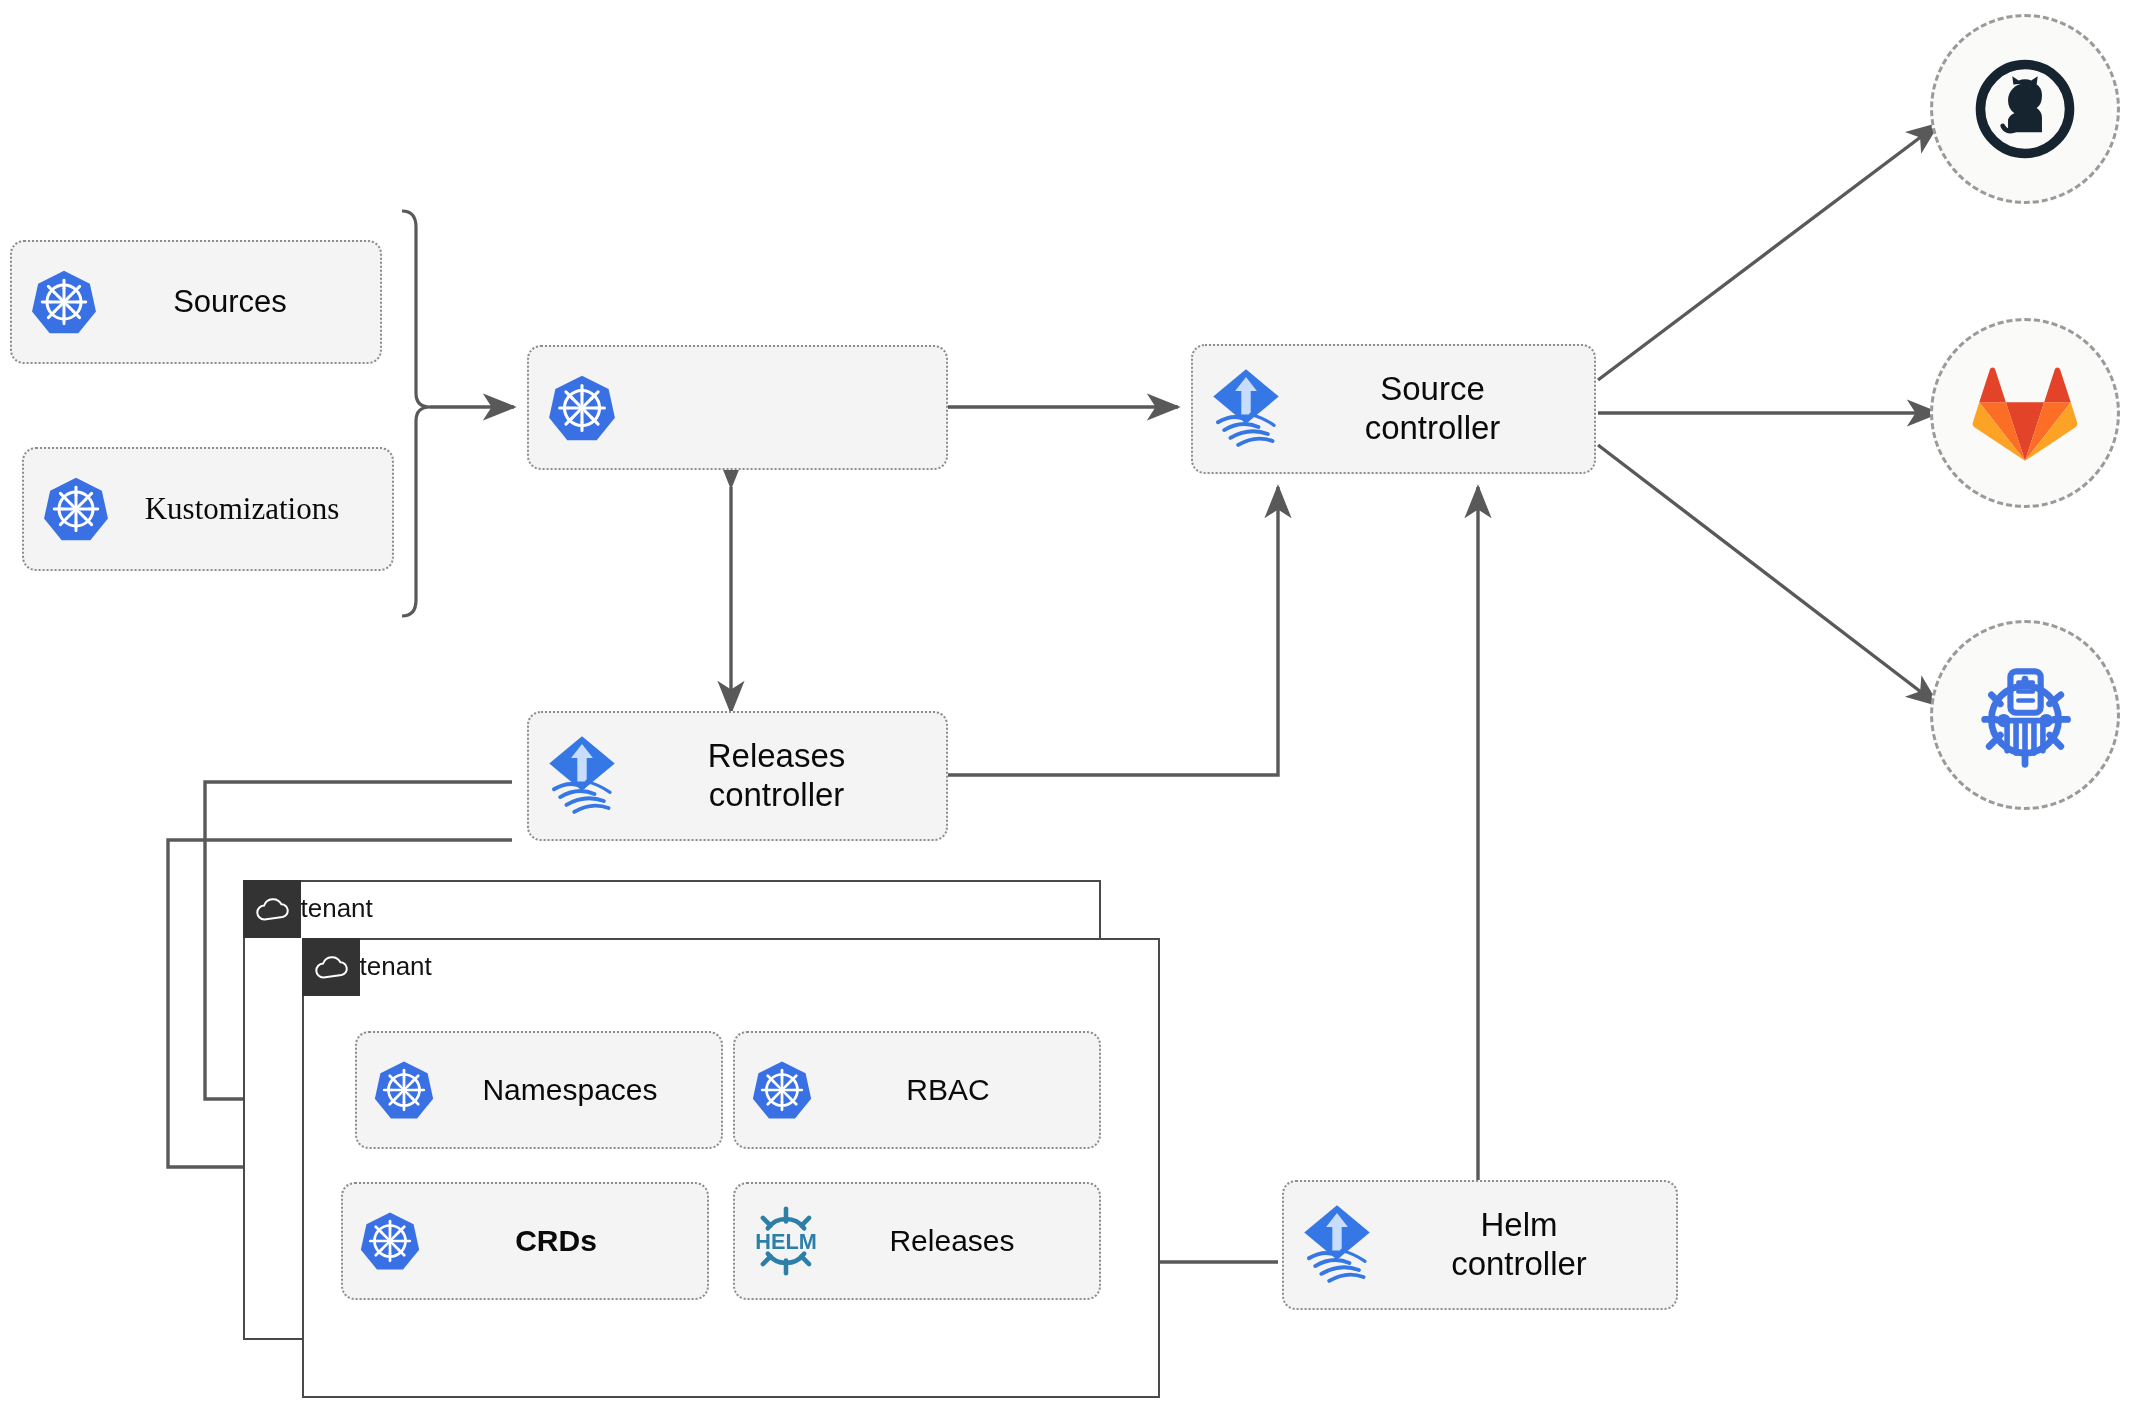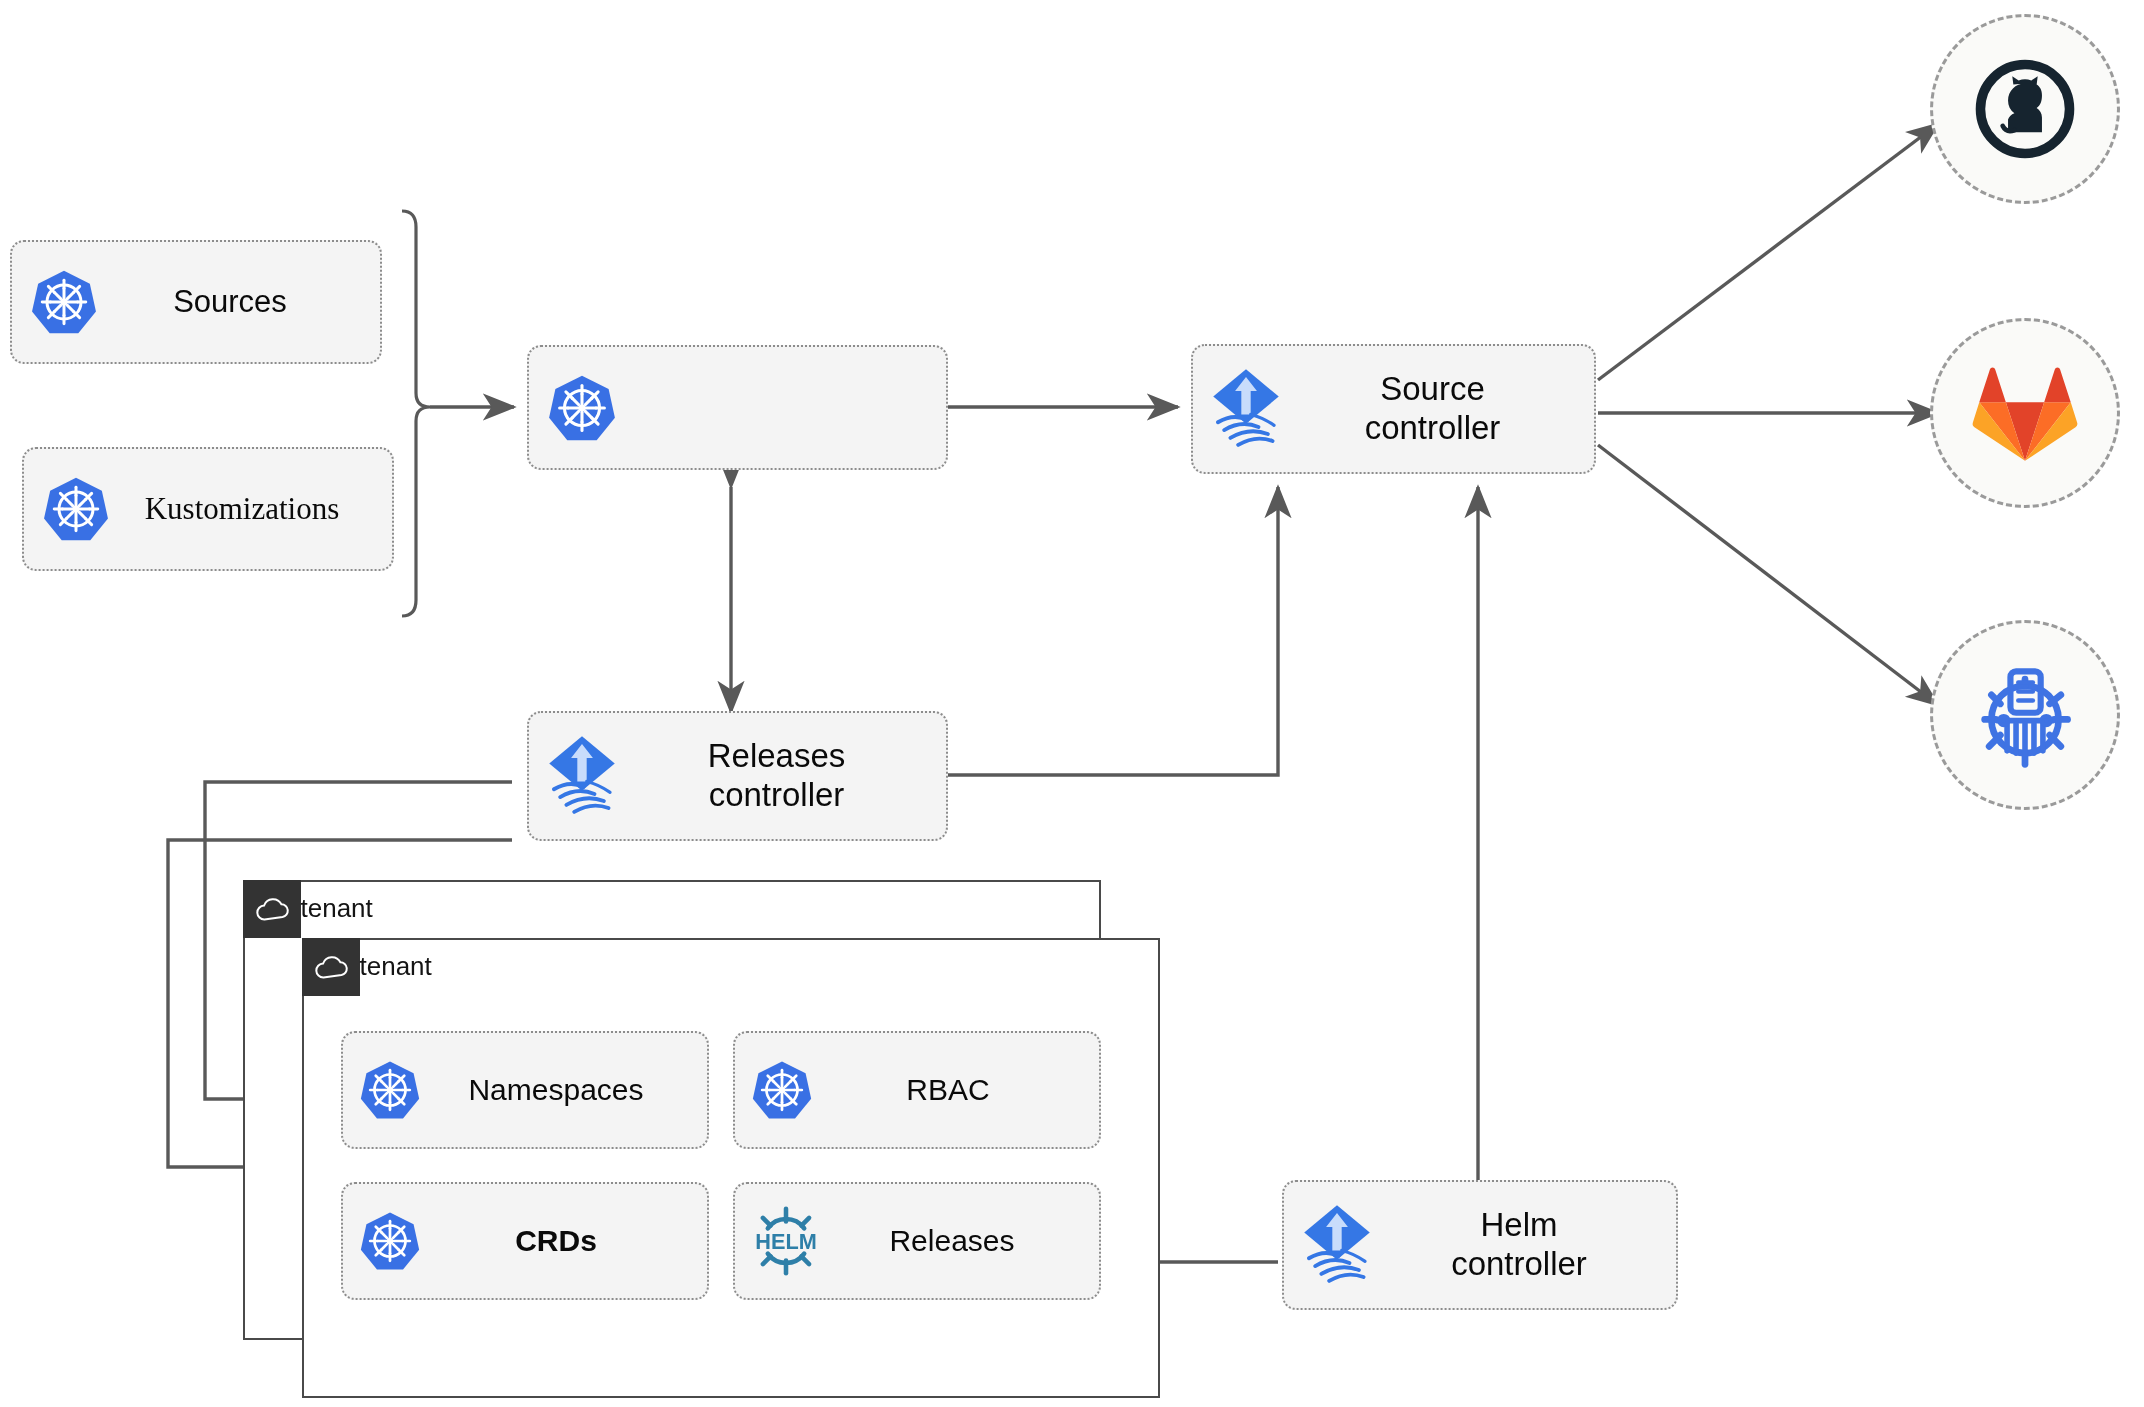--- a/index.html
+++ b/index.html
@@ -297,21 +297,21 @@
           <path d="M30,92 q24,-14 48,-5"></path>
           <path d="M40,101 q22,-13 44,-5"></path>
           <path d="M56,62 q16,4 30,14" stroke-width="4"></path>
         </g>
       </svg>
     </span>
     <span class="lbl" style="font-size:33px;">Helm
 controller</span>
   </div>
 
-  <div class="node tenant-inner" style="left:341px; top:1031px; width:368px; height:118px; padding:0 16px;">
+  <div class="node tenant-inner" style="left:355px; top:1031px; width:368px; height:118px; padding:0 16px;">
     <span class="ico">
       <svg width="62" height="62" viewBox="0 0 100 100">
         <path d="M50,4 L88,23 L97,64 L71,96 L29,96 L3,64 L12,23 Z" fill="#3970e4"></path>
         <g stroke="#ffffff" stroke-width="4.4" fill="none" stroke-linecap="round">
           <circle cx="50" cy="50" r="25"></circle>
           <circle cx="50" cy="50" r="5.4" fill="#ffffff" stroke="none"></circle>
           <path d="M50,18 L50,30"></path>
             <path d="M50,70 L50,82"></path>
           <path d="M18,50 L30,50"></path>
             <path d="M70,50 L82,50"></path>

